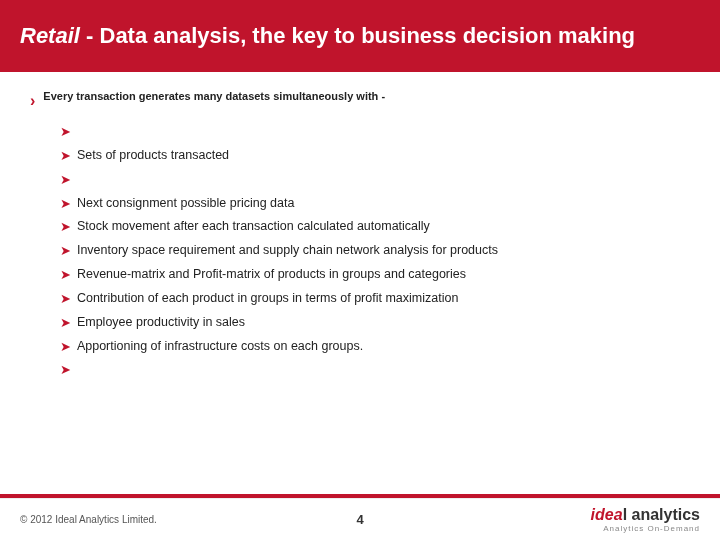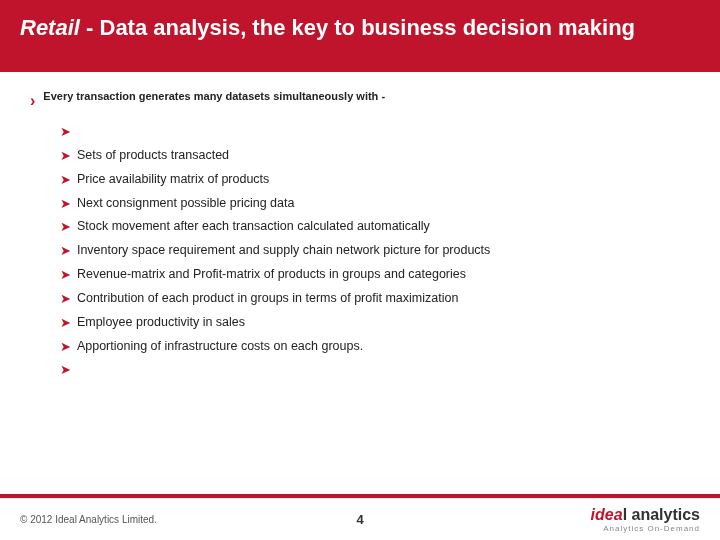--- a/index.html
+++ b/index.html
@@ -16,20 +16,21 @@
       overflow: hidden;
       position: relative;
     }
 
     .header {
       background: #c0142c;
       color: white;
       padding: 14px 20px 14px 20px;
       min-height: 72px;
       display: flex;
+      align-items: center;
     }
 
     .header-title {
       font-size: 22px;
       font-weight: bold;
       line-height: 1.3;
     }
 
     .header-title .retail {
       font-weight: 900;
@@ -169,33 +170,32 @@
   <div class="bullet-list" id="bullet-list">
   <div class="bullet-item">
         <span class="bullet-arrow">➤</span>
       </div>
       <div class="bullet-item">
         <span class="bullet-arrow">➤</span>
         <span class="bullet-text">Sets of products transacted</span>
       </div>
       <div class="bullet-item">
         <span class="bullet-arrow">➤</span>
-        <span class="bullet-text">Price availability matrix of products</span>
       </div>
       <div class="bullet-item">
         <span class="bullet-arrow">➤</span>
         <span class="bullet-text">Next consignment possible pricing data</span>
       </div>
       <div class="bullet-item">
         <span class="bullet-arrow">➤</span>
         <span class="bullet-text">Stock movement after each transaction calculated automatically</span>
       </div>
       <div class="bullet-item">
         <span class="bullet-arrow">➤</span>
-        <span class="bullet-text">Inventory space requirement and supply chain network picture for products</span>
+        <span class="bullet-text">Inventory space requirement and supply chain network analysis for products</span>
       </div>
       <div class="bullet-item">
         <span class="bullet-arrow">➤</span>
         <span class="bullet-text">Revenue-matrix and Profit-matrix of  products in groups and categories</span>
       </div>
       <div class="bullet-item">
         <span class="bullet-arrow">➤</span>
         <span class="bullet-text">Contribution of each product in groups in terms of profit maximization</span>
       </div>
       <div class="bullet-item">

